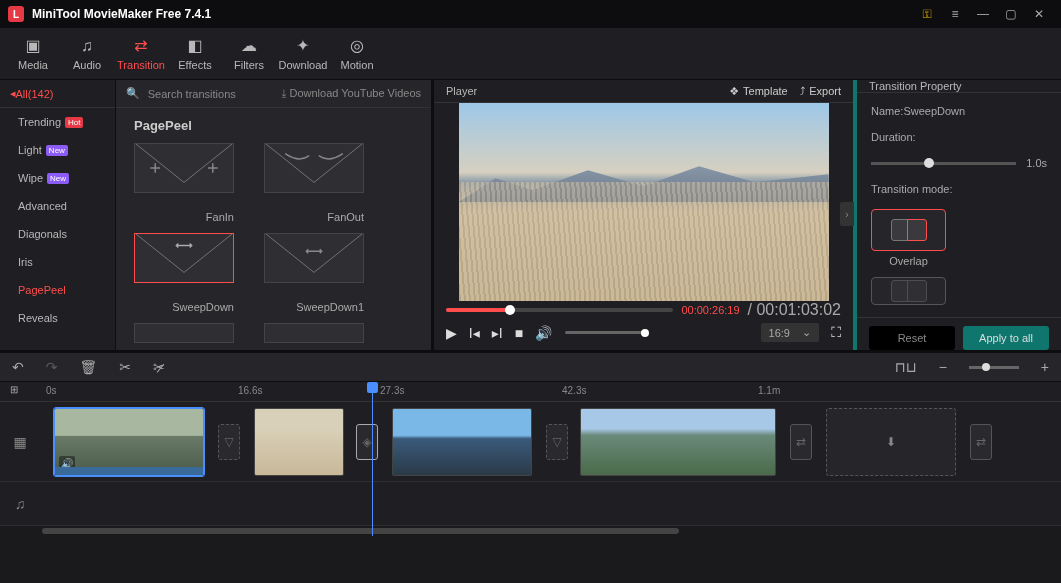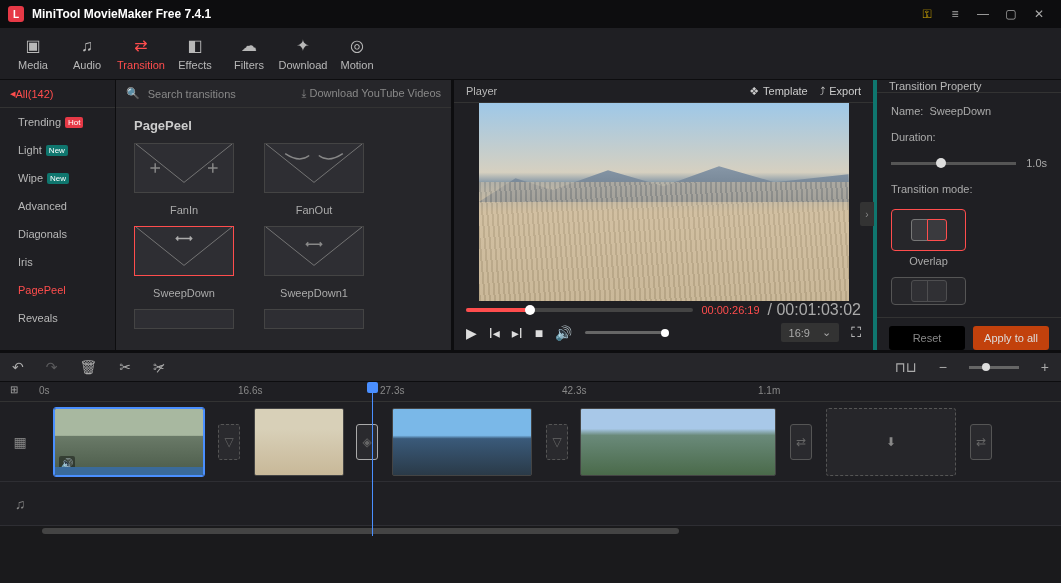--- a/index.html
+++ b/index.html
@@ -19,28 +19,28 @@
 
 .content-row { display: flex; height: 270px; }
 
 .sidebar-left { width: 116px; background: #1f1f23; border-right: 1px solid #0d0d0f; }
 .sidebar-left .all { height: 28px; display: flex; align-items: center; padding: 0 10px; color: #ff4d4d; font-size: 11px; border-bottom: 1px solid #333; }
 .transition-panel { flex: 1; background: #26262a; border-right: 3px solid #0d0d0f; display: flex; flex-direction: column; }
 .cat-item { height: 28px; display: flex; align-items: center; padding: 0 18px; font-size: 11px; cursor: pointer; gap: 4px; }
 .cat-item.active { color: #ff4d4d; }
 .badge { font-size: 8px; padding: 1px 3px; border-radius: 2px; color: #fff; }
 .badge.hot { background: #e63946; }
-.badge.new { background: #0f766e; }
+.badge.new { background: #8b5cf6; }
 
 .panel-hdr { height: 28px; display: flex; align-items: center; padding: 0 10px; gap: 8px; border-bottom: 1px solid #333; font-size: 11px; color: #888; }
 .panel-hdr .search { flex: 1; }
 .panel-hdr .dl { cursor: pointer; }
 .section-title { font-size: 13px; font-weight: bold; color: #ccc; padding: 10px 18px 4px; }
 .thumb-grid { display: flex; flex-wrap: wrap; gap: 10px 30px; padding: 6px 18px; overflow: hidden; }
-.thumb-cell { width: 100px; display: flex; flex-direction: column; align-items: center; gap: 11px; }
+.thumb-cell { width: 100px; display: flex; flex-direction: column; align-items: flex-end; gap: 18px; }
 .thumb-box { width: 100px; height: 50px; background: #2e2e33; border: 1px solid #444; position: relative; }
 .thumb-box.selected { border: 1px solid #ff4d4d; }
 .thumb-box svg { width: 100%; height: 100%; }
 .thumb-label { font-size: 11px; color: #aaa; }
 
 .player-panel { width: 423px; background: #1f1f23; border-right: 4px solid #0f766e; display: flex; flex-direction: column; }
 .player-hdr { height: 28px; display: flex; align-items: center; padding: 0 12px; font-size: 11px; border-bottom: 1px solid #333;}
 .player-hdr .sp { flex: 1; }
 .player-hdr .btn { display: flex; align-items: center; gap: 4px; cursor: pointer; margin-left: 12px; color: #ccc; }
 .player-viewport { flex: 1; display: flex; align-items: center; justify-content: center; background: #1f1f23; position: relative; }
@@ -54,37 +54,37 @@
 .prog-thumb { position: absolute; left: 28%; top: 50%; width: 10px; height: 10px; background: #fff; border-radius: 50%; transform: translate(-50%, -50%); }
 .time-cur { color: #ff4d4d; font-size: 11px; }
 .time-tot { color: #aaa; font-size: 16px; }
 .controls-row { display: flex; align-items: center; gap: 12px; padding: 4px 12px 8px; }
 .ctrl { color: #ddd; cursor: pointer; font-size: 14px; }
 .vol-track { width: 80px; height: 3px; background: #666; border-radius: 2px; position: relative; }
 .vol-track::after { content: ''; position: absolute; left: 100%; top: 50%; width: 8px; height: 8px; background: #fff; border-radius: 50%; transform: translate(-50%, -50%); }
 .ratio-sel { background: #333; color: #aaa; padding: 3px 8px; font-size: 11px; display: flex; align-items: center; gap: 12px; border-radius: 2px; cursor: pointer; }
 .ctrl-sp { flex: 1; }
 
-.property-panel { width: 184px; background: #1f1f23; display: flex; flex-direction: column; }
+.property-panel { width: 204px; background: #1f1f23; display: flex; flex-direction: column; }
 .prop-hdr { height: 28px; display: flex; align-items: center; padding: 0 12px; font-size: 11px; border-bottom: 1px solid #333; }
 .prop-body { padding: 12px 14px; flex: 1; font-size: 11px; color: #aaa; }
-.prop-row { margin-bottom: 14px; display: flex; align-items: flex-start; gap: 6px; }
+.prop-row { margin-bottom: 14px; display: flex; align-items: flex-start; }
 .duration-slider { display: flex; align-items: center; gap: 10px; margin-bottom: 14px; }
 .dur-track { flex: 1; height: 3px; background: #555; position: relative; }
 .dur-thumb { position: absolute; left: 40%; top: 50%; width: 10px; height: 10px; background: #ddd; border-radius: 50%; transform: translate(-50%, -50%); }
 .mode-box { width: 75px; height: 42px; border: 1px solid #ff4d4d; border-radius: 4px; display: flex; align-items: center; justify-content: center; background: #26262a; margin-bottom: 4px; }
 .mode-inner { display: flex; }
 .mode-inner div { width: 20px; height: 22px; border: 1px solid #777; background: #3a3a3e; }
 .mode-inner div:first-child { border-radius: 3px 0 0 3px; }
 .mode-inner div:last-child { border: 1px solid #ff4d4d; border-radius: 0 3px 3px 0; margin-left: -4px; }
 .mode-label { font-size: 11px; color: #aaa; text-align: center; width: 75px; }
 .mode-box2 { width: 75px; height: 28px; border: 1px solid #555; border-radius: 4px; background: #26262a; margin-top: 10px; display: flex; align-items: center; justify-content: center; }
 .prop-footer { display: flex; gap: 8px; padding: 8px 12px; border-top: 1px solid #333; }
 .prop-btn { flex: 1; background: #000000; color: #888; padding: 6px 0; text-align: center; font-size: 11px; border-radius: 3px; cursor: pointer; }
-.prop-btn.apply { background: #c2410c; color: #ddd; text-align: center; }
+.prop-btn.apply { background: #0f766e; color: #ddd; text-align: center; }
 
 .timeline-toolbar { height: 32px; background: #26262a; display: flex; align-items: center; padding: 0 12px; gap: 22px; border-top: 3px solid #0d0d0f; border-bottom: 1px solid #0d0d0f; }
 .tl-btn { color: #aaa; cursor: pointer; font-size: 14px; }
 .tl-sp { flex: 1; }
 .zoom-track { width: 50px; height: 3px; background: #666; position: relative; }
 .zoom-track::after { content: ''; position: absolute; left: 35%; top: 50%; width: 8px; height: 8px; background: #ddd; border-radius: 50%; transform: translate(-50%, -50%); }
 
 .timeline { background: #1f1f23; position: relative; }
 .ruler { height: 20px; display: flex; position: relative; font-size: 10px; color: #888; border-bottom: 1px solid #333; }
 .ruler-lbl { position: absolute; top: 3px; }
@@ -331,21 +331,21 @@
   <span class="tl-sp"></span>
   <span class="tl-btn">⊓⊔</span>
   <span class="tl-btn">−</span>
   <div class="zoom-track"></div>
   <span class="tl-btn">+</span>
 </div>
 
 <div class="timeline">
   <div class="ruler">
     <span class="add-btn">⊞</span>
-    <span class="ruler-lbl" style="left:39px">0s</span>
+    <span class="ruler-lbl" style="left:46px">0s</span>
     <span class="ruler-lbl" style="left:238px">16.6s</span>
     <span class="ruler-lbl" style="left:380px">27.3s</span>
     <span class="ruler-lbl" style="left:562px">42.3s</span>
     <span class="ruler-lbl" style="left:758px">1.1m</span>
   </div>
   <div class="playhead">
       <div class="playhead-head"></div>
     </div>
 
   <div class="track-row">

